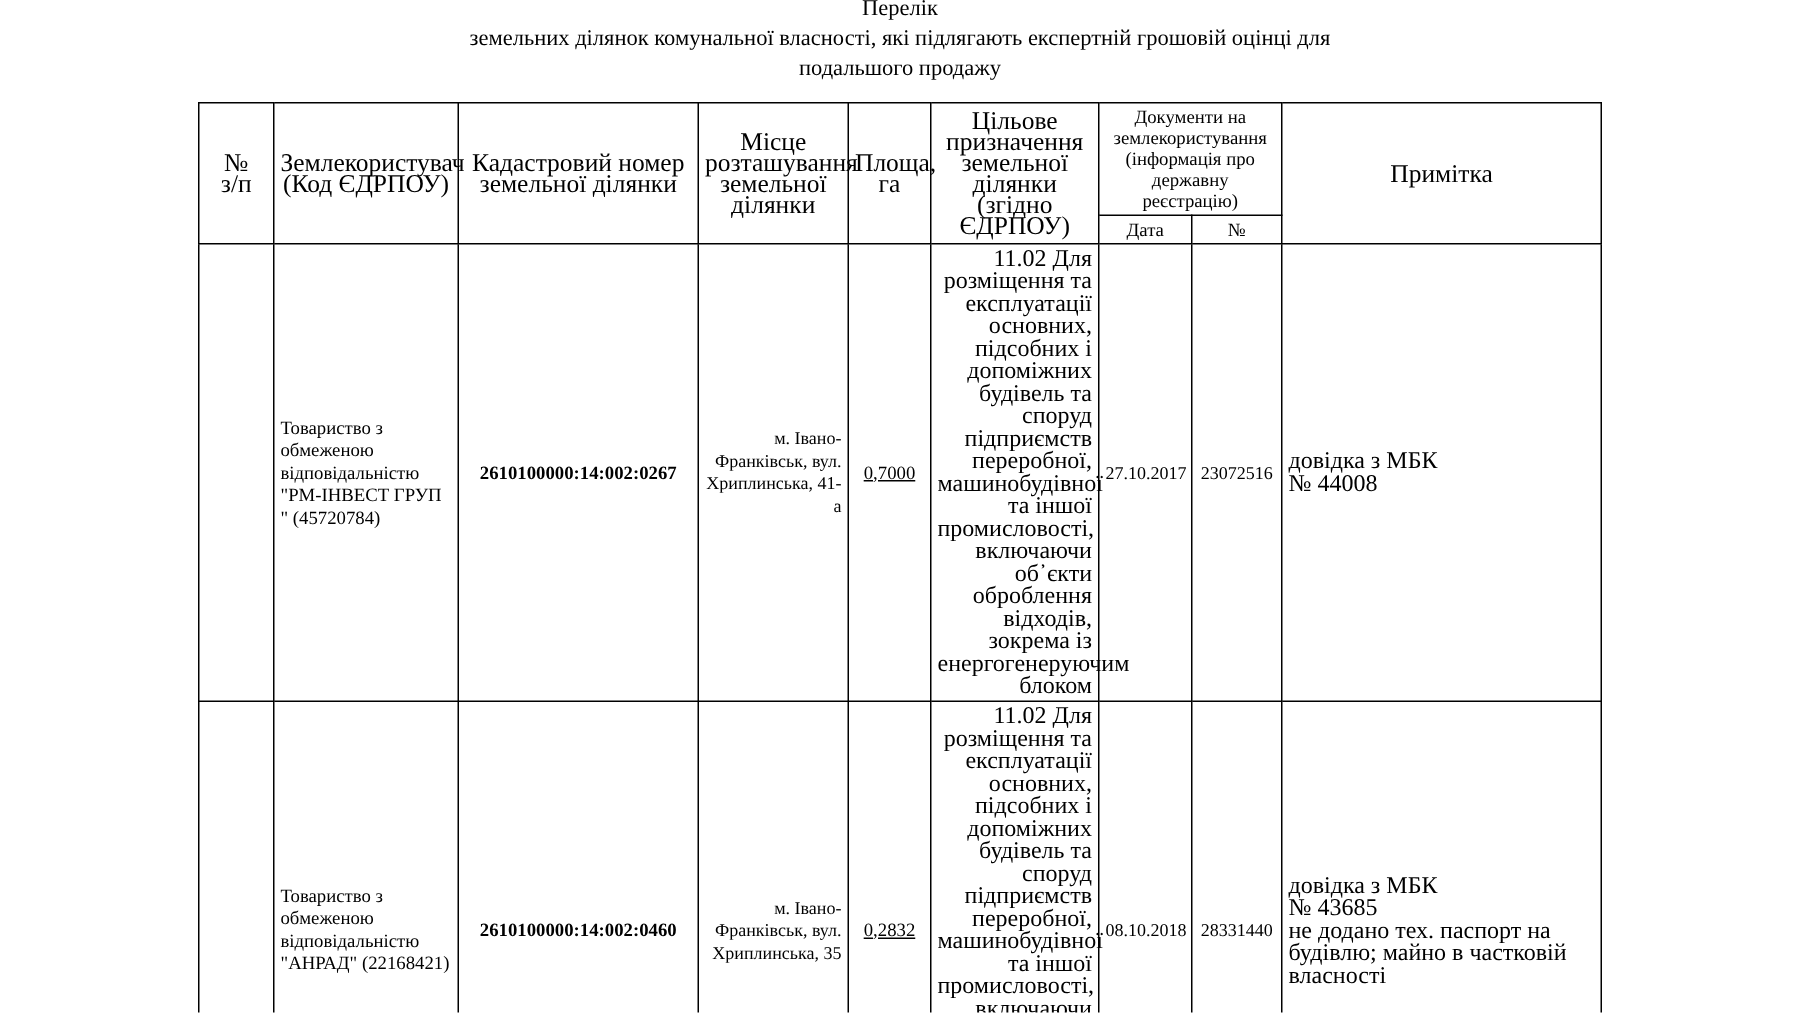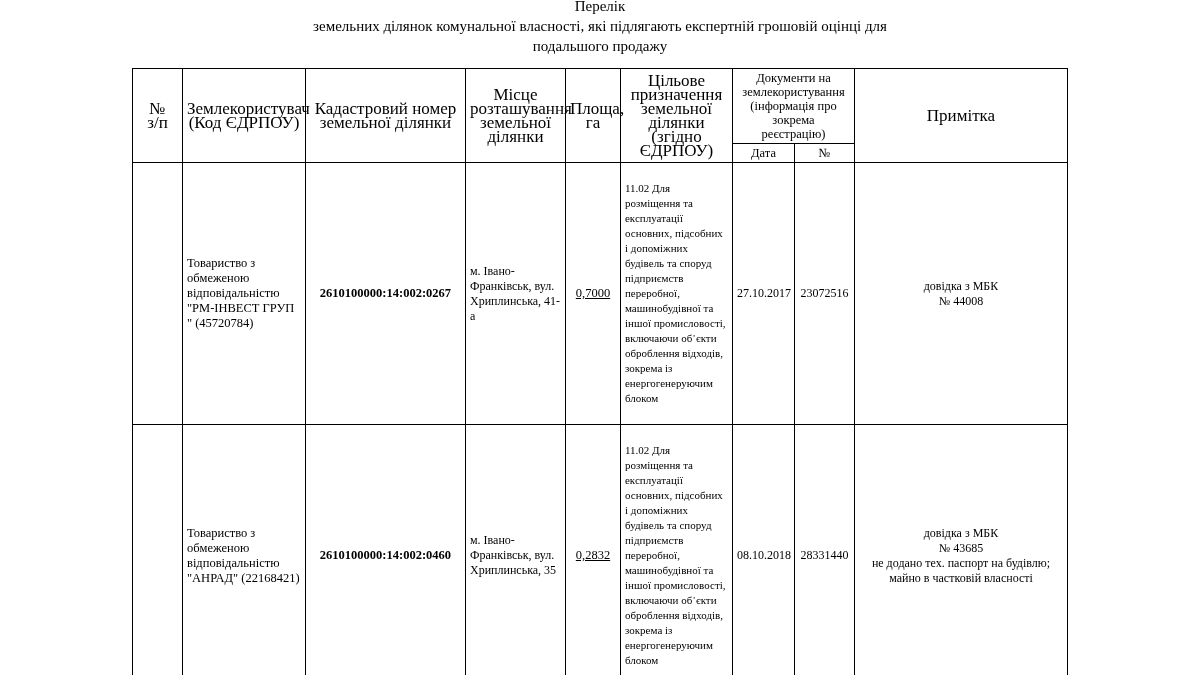--- a/index.html
+++ b/index.html
@@ -76,45 +76,45 @@
   }
   td.cell-cad {
     font-size: 12.5px;
     text-align: center;
     vertical-align: middle;
     font-weight: bold;
   }
   td.cell-place {
     font-size: 12px;
     line-height: 15px;
-    text-align: left;
+    text-align: right;
     vertical-align: middle;
   }
   td.cell-area {
     font-size: 12.5px;
     text-align: center;
     vertical-align: middle;
     text-decoration: underline;
   }
   td.cell-purpose {
-    font-size: 11px;
-    line-height: 15px;
-    text-align: left;
+    font-size: 16px;
+    line-height: 15px;
+    text-align: right;
     vertical-align: top;
     padding-top: 6px;
   }
   td.cell-date, td.cell-num {
     font-size: 12px;
     text-align: center;
     vertical-align: middle;
   }
   td.cell-note {
-    font-size: 12px;
-    line-height: 15px;
-    text-align: center;
+    font-size: 16px;
+    line-height: 15px;
+    text-align: left;
     vertical-align: middle;
   }
   .subhead-row th {
     font-size: 12.5px;
     padding: 2px 2px;
     font-family: Liberation Serif, serif;
   }
   .docs-group-label {
     font-size: 12.5px;
     line-height: 14px;
@@ -170,21 +170,21 @@
         <th rowspan="2">
           <span>Цільове</span><br>
           <span>призначення</span><br>
           <span>земельної ділянки</span><br>
           <span>(згідно ЄДРПОУ)</span>
         </th>
         <th colspan="2" class="docs-group-label">
           <span>Документи на</span><br>
           <span>землекористування</span><br>
           <span>(інформація про</span><br>
-          <span>зокрема</span><br>
+          <span>державну</span><br>
           <span>реєстрацію)</span>
         </th>
         <th rowspan="2">Примітка</th>
       </tr>
       <tr class="subhead-row">
         <th>Дата</th>
         <th>№</th>
       </tr>
     </thead>
     <tbody>

